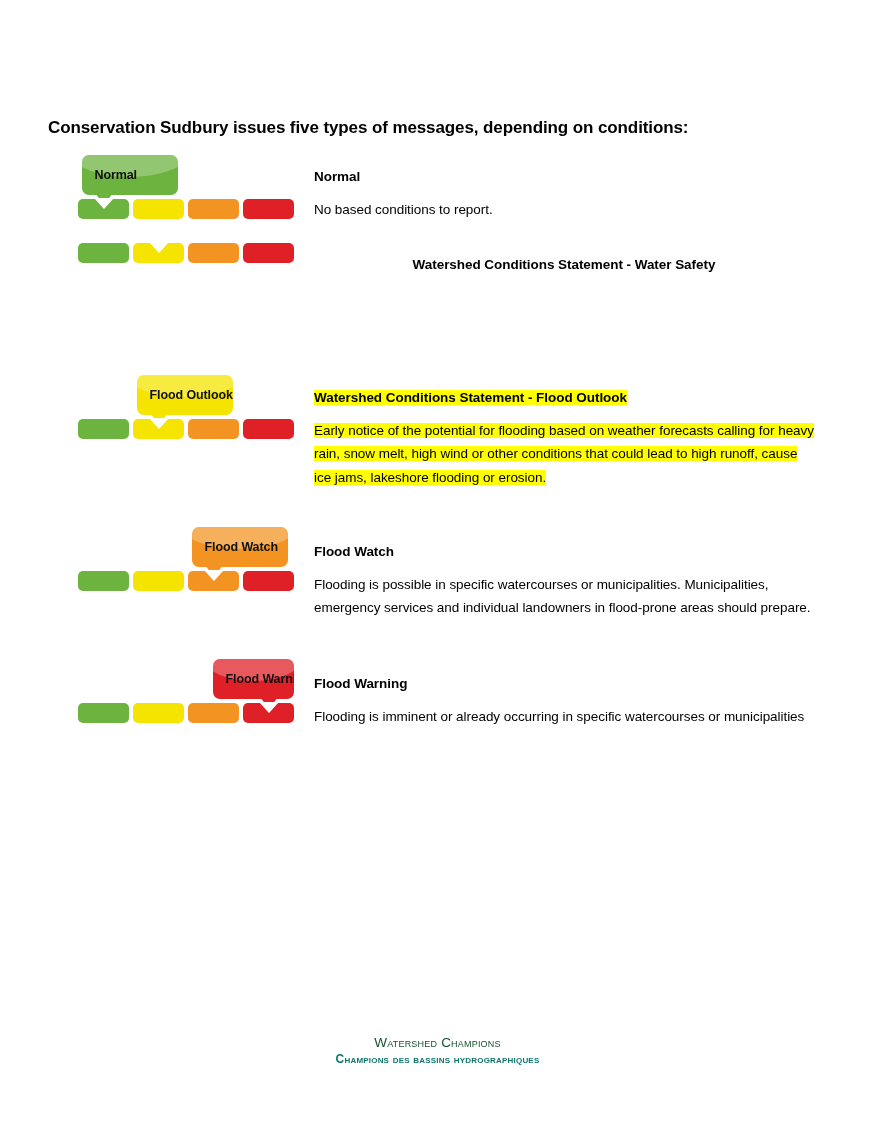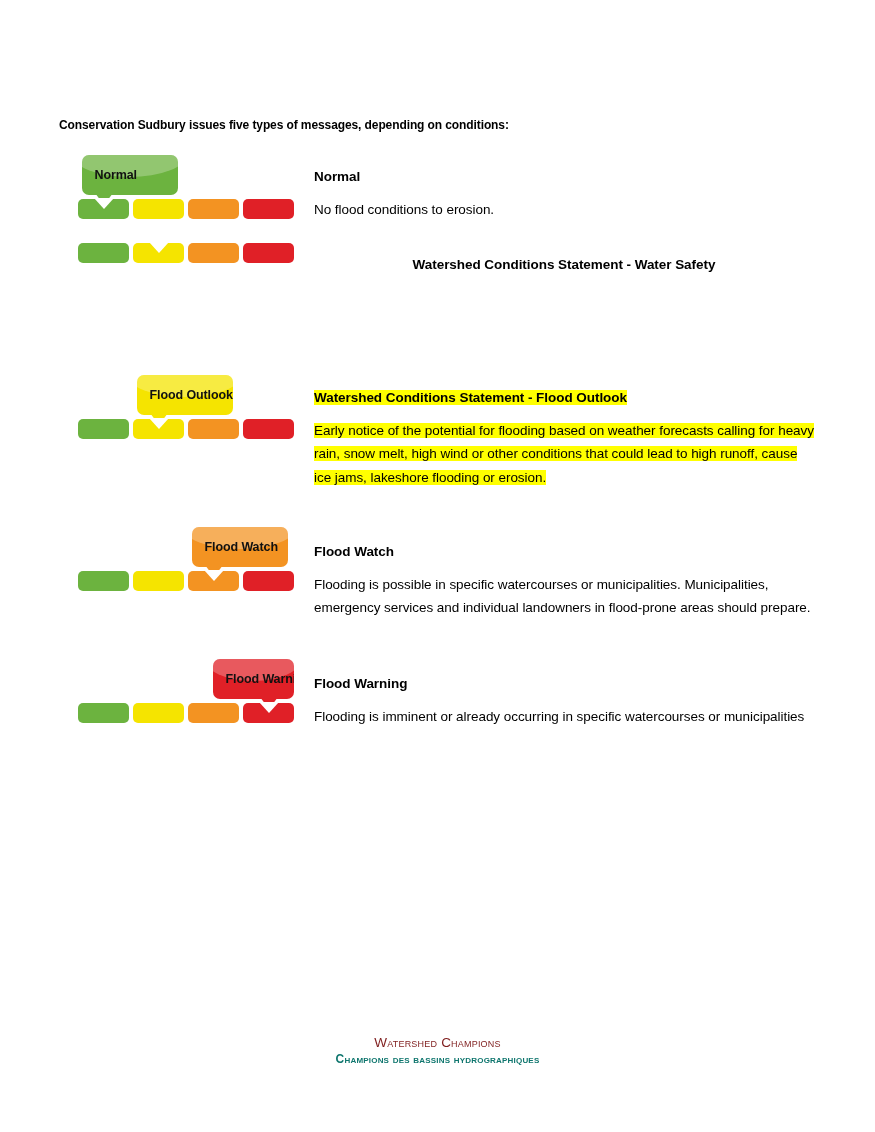--- a/index.html
+++ b/index.html
@@ -18,23 +18,23 @@
 
   .page {
     position: relative;
     width: 875px;
     height: 1132px;
   }
 
   
   .intro {
     position: absolute;
-    left: 59px;
+    left: 48px;
     top: 118px;
-    font-size: 12px;
+    font-size: 17px;
     font-weight: bold;
     letter-spacing: -0.1px;
     color: #000000;
     white-space: nowrap;
   }
 
   
   .rows {
     position: absolute;
     left: 0;
@@ -159,21 +159,21 @@
     position: absolute;
     left: 0;
     top: 1034px;
     width: 875px;
     text-align: center;
   }
   .footer-line1 {
     font-size: 13.5px;
     font-variant: small-caps;
     letter-spacing: 0.2px;
-    color: #7f1d1d;
+    color: #14532d;
     line-height: 1.3;
   }
   .footer-line2 {
     font-size: 12px;
     font-variant: small-caps;
     letter-spacing: 0.2px;
     color: #0f766e;
     line-height: 1.3;
     font-weight: bold;
   }
@@ -198,21 +198,21 @@
             <div class="seg" style="background: rgb(108, 179, 63);">
               <div class="notch"></div>
             </div>
             <div class="seg" style="background: rgb(245, 228, 0);"></div>
             <div class="seg" style="background: rgb(243, 147, 34);"></div>
             <div class="seg" style="background: rgb(224, 32, 39);"></div>
           </div>
         </div>
         <div class="textcol" style="top: 168px;">
           <div class="t-title">Normal</div>
-          <div class="t-body" style="margin-top: 12px;">No flood conditions to erosion.</div>
+          <div class="t-body" style="margin-top: 12px;">No based conditions to report.</div>
         </div>
       </div>
       <div class="row" style="top: 0px;">
         <div class="gauge" style="top: 243px;">
           <div class="bar">
             <div class="seg" style="background: rgb(108, 179, 63);"></div>
             <div class="seg" style="background: rgb(245, 228, 0);">
               <div class="notch"></div>
             </div>
             <div class="seg" style="background: rgb(243, 147, 34);"></div>

